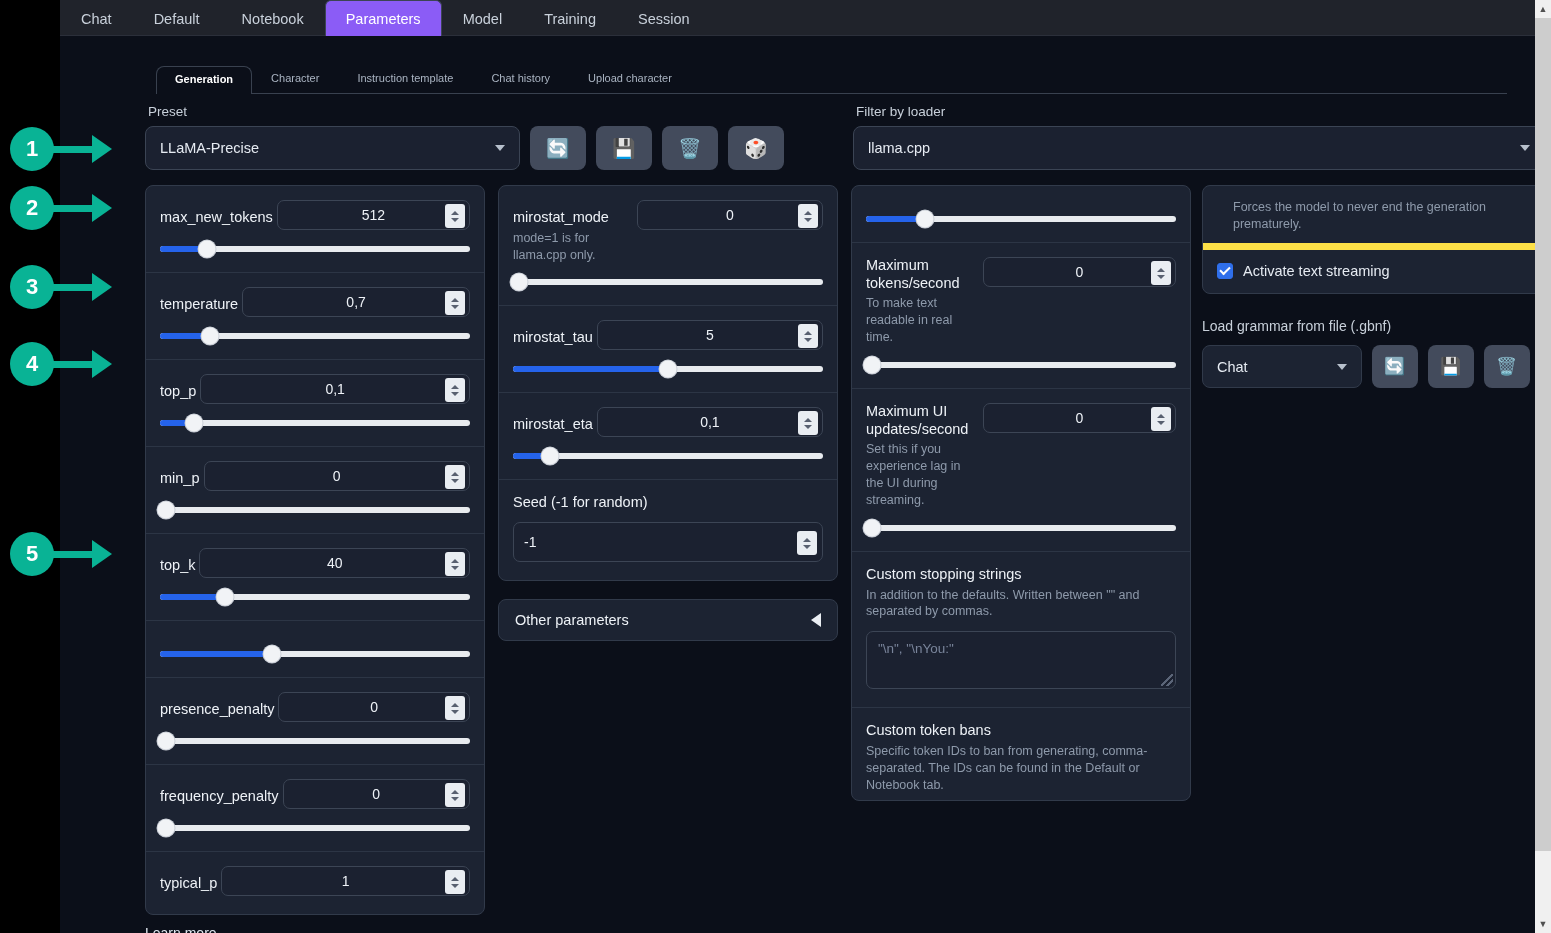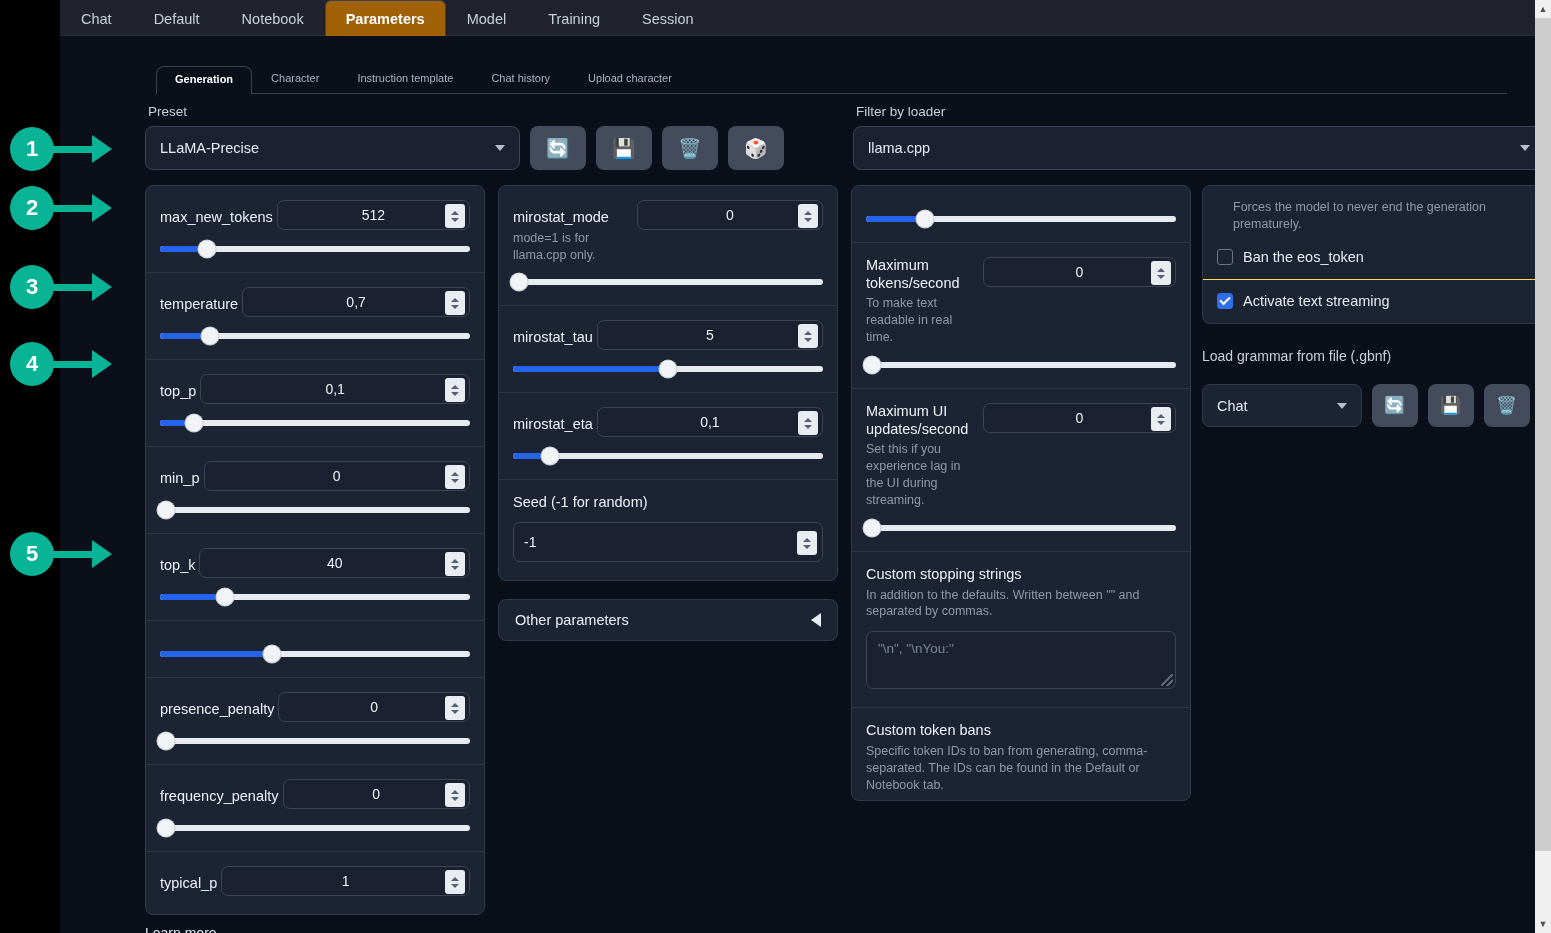--- a/index.html
+++ b/index.html
@@ -29,22 +29,22 @@
     position:absolute; left:0; top:0; height:36px;
     display:flex; align-items:stretch;
   }
   .main-tab{
     display:flex; align-items:center; padding:0 20px;
     font-size:14.5px; color:#c9d1db; cursor:pointer;
     border:1px solid transparent; border-bottom:none;
     white-space:nowrap;
   }
   .main-tab.active{
-    color:#ffffff; font-weight:bold;
-    background:#a16207;
+    color:#ffffff; font-weight:normal;
+    background:#8b5cf6;
     border-color:#3c4454;
     border-top-left-radius:6px; border-top-right-radius:6px;
     position:relative; z-index:3;
   }
 
   
   .content{
     position:absolute; left:36px; top:36px; width:1439px; height:897px;
   }
   .subtab-bar{
@@ -176,21 +176,21 @@
   
   .checkcard{
     border:1px solid #313a4a; border-radius:8px; background:#1c2332; overflow:hidden;
   }
   .checkcard .note{
     font-size:12.5px; color:#8e9aab; line-height:1.35; padding:13px 14px 10px 14px;margin-left:16px;
   }
   .checkrow{
     display:flex; align-items:center; gap:10px; padding:6px 14px 14px 14px;
   }
-  .checkrow.bordered{ border-top:1px solid #fde047; padding-top:13px; }
+  .checkrow.bordered{ border-top:7px solid #fde047; padding-top:13px; }
   .cbox{
     width:16px;height:16px;border-radius:3px;border:1.5px solid #6b7588;
     background:transparent; flex:0 0 auto; cursor:pointer;
     display:flex;align-items:center;justify-content:center;
   }
   .cbox.checked{ background:#2f6feb; border-color:#2f6feb; }
   .cbox.checked::after{
     content:""; width:4px;height:8px;border:solid #fff;border-width:0 2px 2px 0;
     transform:rotate(45deg) translate(-1px,-1px);
   }
@@ -208,21 +208,21 @@
       linear-gradient(135deg, transparent 45%, #5b6578 45%, #5b6578 55%, transparent 55%),
       linear-gradient(135deg, transparent 70%, #5b6578 70%, #5b6578 80%, transparent 80%);
   }
 
   .learn{
     position:absolute; left:49px; top:889px;
     font-size:14px; color:#dfe6ee; text-decoration:underline; cursor:pointer;
   }
 
   .grammar-label{
-    font-size:14px; color:#c8d0da; line-height:1.45; margin-bottom:18px;
+    font-size:14px; color:#c8d0da; line-height:1.45; margin-bottom:9px;
   }
   .grammar-dd{
     width:160px; height:43px; border-radius:8px; background:#1c2332;
     border:1px solid #313a4a; display:flex; align-items:center; padding:0 14px;
     color:#e6ebf2; font-size:14.5px; position:relative; cursor:pointer;
   }
   .grammar-dd .caret{
     position:absolute; right:14px; top:50%; transform:translateY(-50%);
     width:0;height:0;border-left:5px solid transparent;border-right:5px solid transparent;
     border-top:6px solid #b7c0cc;
@@ -604,24 +604,20 @@
               <div class="prow" style="padding-bottom: 6px;">
                 <div class="pname" style="max-width:320px;padding-top:0;">Custom token bans</div>
                 <div class="pdesc" style="max-width:320px;">Specific token IDs to ban from generating, comma-separated. The IDs can be found in the Default or Notebook tab.</div>
               </div>
             </div>
         </div>
 
         <div class="col col-d" style="left:1057px;width:343px;">
           <div class="checkcard">
             <div class="note">Forces the model to never end the generation prematurely.</div>
-            <div class="checkrow">
-              <span class="cbox" id="cb-eos"></span>
-              <span class="clabel">Ban the eos_token</span>
-            </div>
             <div class="checkrow bordered">
               <span class="cbox checked" id="cb-stream"></span>
               <span class="clabel">Activate text streaming</span>
             </div>
           </div>
 
           <div style="margin-top:22px;">
             <div class="grammar-label" style="width:200px;">Load grammar from file (.gbnf)</div>
             <div class="row">
               <div class="grammar-dd">

